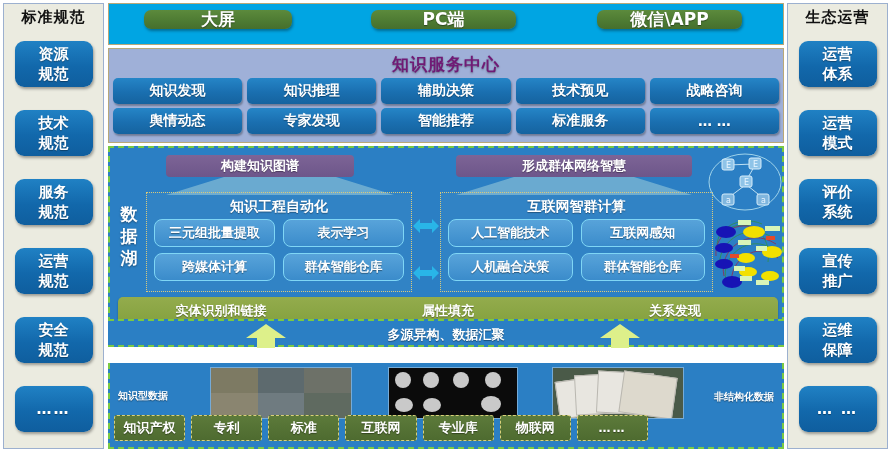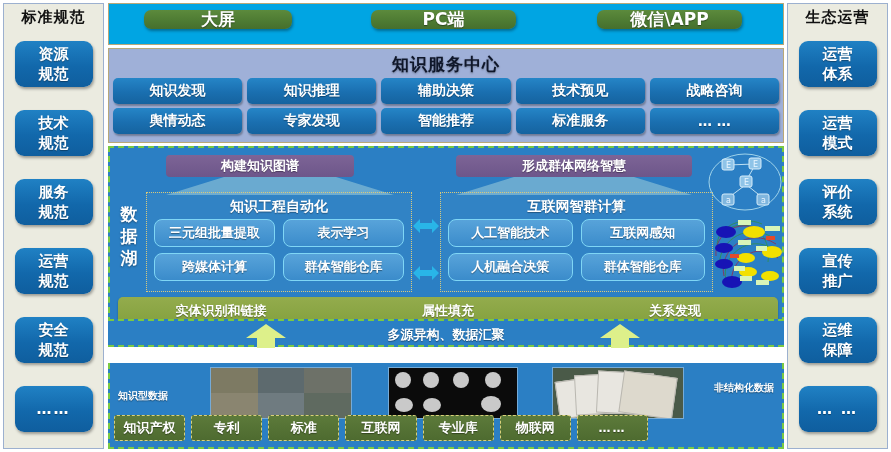--- a/index.html
+++ b/index.html
@@ -53,21 +53,21 @@
     text-shadow:0 1px 1px rgba(0,0,0,.4);
   }
 
   
   .band-service{
     position:absolute;left:0;top:45px;width:676px;height:95px;
     background:#9fb0d8;border:1px solid #b8a878;box-sizing:border-box;
     padding:2px 4px 4px 4px;
   }
   .service-title{
-    text-align:center;color:#0f172a;font-weight:bold;font-size:17px;
+    text-align:center;color:#701a75;font-weight:bold;font-size:17px;
     letter-spacing:1px;line-height:26px;text-shadow:0 1px 2px rgba(0,0,0,.35);
   }
   .service-grid{display:flex;flex-direction:column;gap:4px;margin-top:1px;}
   .service-row{display:flex;gap:5px;}
   .svc-chip{
     flex:1;height:26px;border-radius:5px;
     background:linear-gradient(180deg,#2585c7 0%,#1a6fb0 55%,#15639f 100%);
     color:#fff;font-weight:bold;font-size:14px;
     display:flex;align-items:center;justify-content:center;
     box-shadow:1px 2px 2px rgba(0,0,0,.3);
@@ -379,21 +379,21 @@
         <polygon points="20,0 40,14 29,14 29,24 11,24 11,14 0,14" fill="#ddf08a"></polygon>
       </svg>
       <div class="agg-text">多源异构、数据汇聚</div>
       <svg class="up-arrow" style="left:492px;" viewBox="0 0 40 24">
         <polygon points="20,0 40,14 29,14 29,24 11,24 11,14 0,14" fill="#ddf08a"></polygon>
       </svg>
     </div>
 
     <div class="band-src">
       <div class="src-side-label" style="left:8px;top:26px;">知识型数据</div>
-      <div class="src-side-label" style="right:8px;top:18px;margin-left:42px;">非结构化数据</div>
+      <div class="src-side-label" style="right:8px;top:27px;margin-left:42px;">非结构化数据</div>
 
       <div class="thumb" style="left:100px;top:4px;width:140px;height:50px;">
         <div class="t-sat">
           <div style="background:#7d7a63;"></div>
           <div style="background:#5d6a6e;"></div>
           <div style="background:#6d7168;"></div>
           <div style="background:#8a8570;"></div>
           <div style="background:#6f7b80;"></div>
           <div style="background:#5f6a60;"></div>
         </div>

